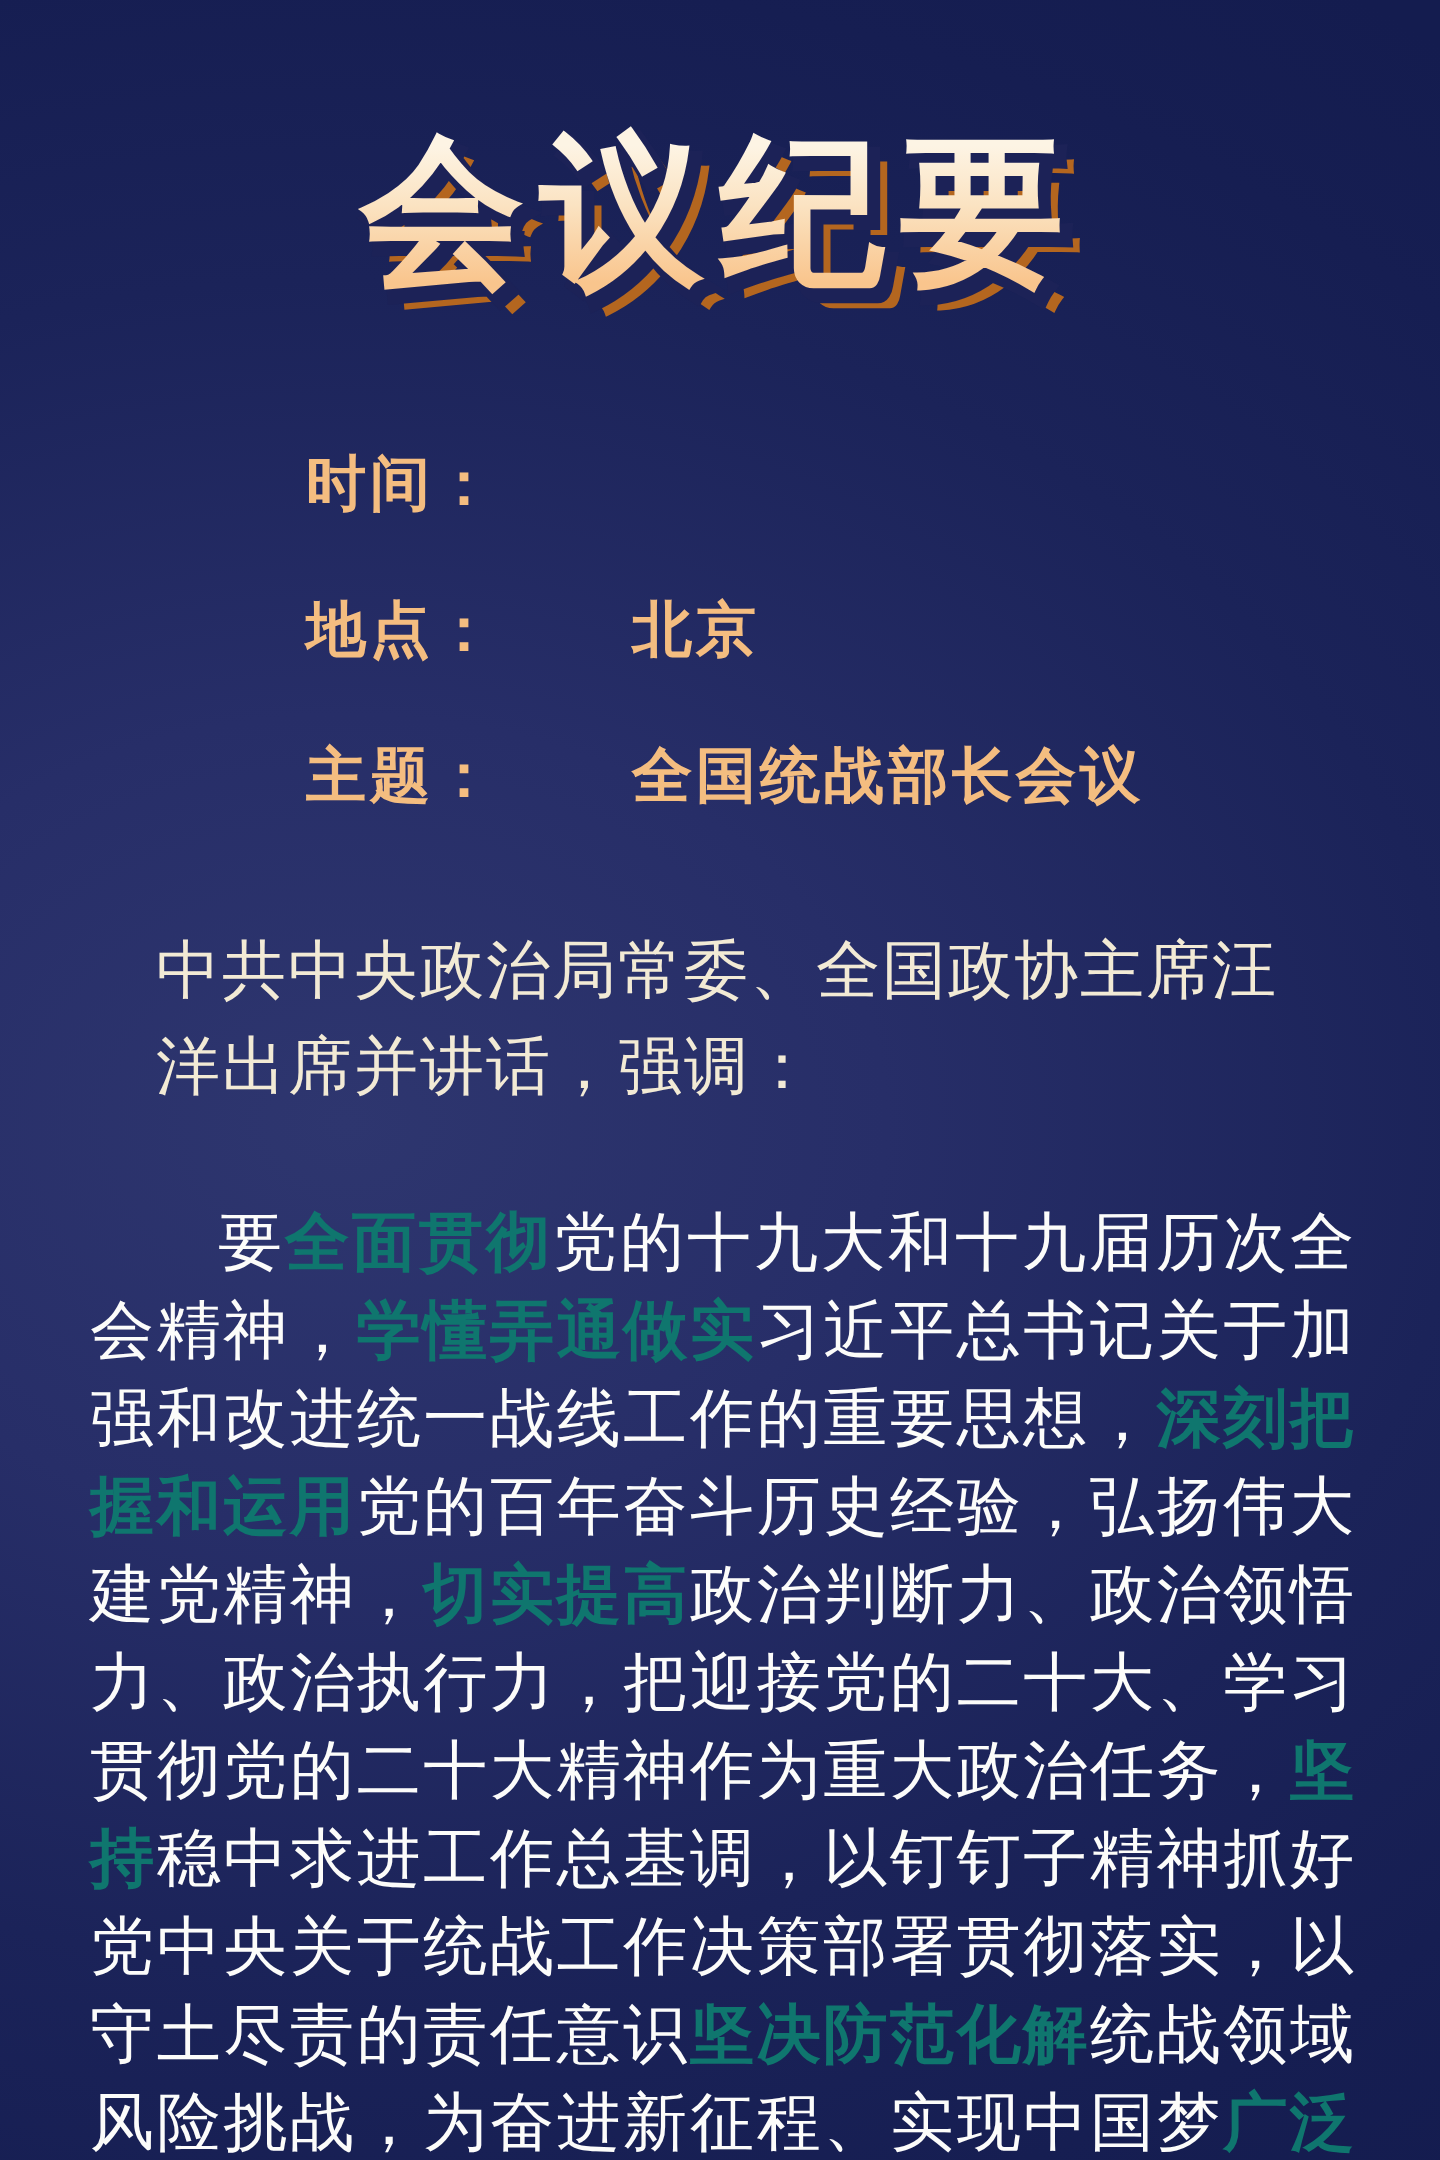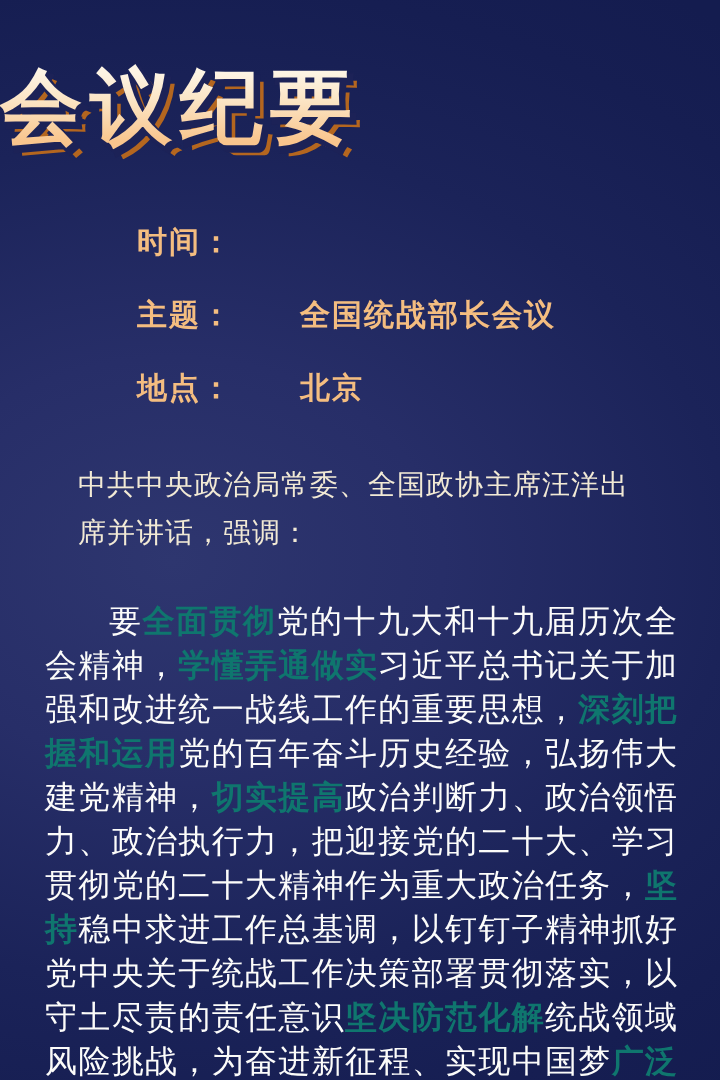--- a/index.html
+++ b/index.html
@@ -11,20 +11,21 @@
         #2e366f 0%, #272e68 30%, #1b2359 62%, #161e52 85%, #141c4f 100%);
     overflow: hidden;
   }
   .page { position: relative; width: 720px; height: 1080px; }
 
   
   .title-wrap {
     position: relative;
     margin-top: 62px;
     height: 110px;
+    text-align: center;
     font-size: 82px;
     font-weight: 900;
     letter-spacing: 8px;
     line-height: 1.1;
     white-space: nowrap;
   }
   .title-layer { position: absolute; left: 0; right: 0; top: 0; }
   .title-back  { color: #b4661f; transform: translate(10px, 10px); }
   .title-mid   { color: #1c2257; transform: translate(4px, 5px); -webkit-text-stroke: 5px #1c2257; }
   .title-front { color: #fae0bd; }
@@ -41,27 +42,27 @@
   .info { margin: 50px 0 0 137px; }
   .info-row {
     display: flex;
     align-items: baseline;
     margin-bottom: 32px;
     font-size: 30px;
     font-weight: bold;
     color: #f4bd80;
     letter-spacing: 2px;
   }
-  .info-label { width: 163px; flex: 0 0 163px; }
+  .info-label { width: 163px; flex: 0 0 163px; margin-left: 16px; }
   .info-value { }
 
   
   .intro {
     margin: 52px 78px 0 78px;
-    font-size: 28px;
+    font-size: 32px;
     line-height: 48px;
     letter-spacing: 1px;
     color: #f2ead5;
   }
 
   
   .body-text {
     margin: 42px 43px 0 45px;
     font-size: 32px;
     line-height: 44px;
@@ -80,26 +81,26 @@
     <span class="title-layer title-back" aria-hidden="true">会议纪要</span>
     <span class="title-layer title-mid" aria-hidden="true">会议纪要</span>
     <span class="title-layer title-front">会议纪要</span>
   </header>
 
   <section class="info">
     <div class="info-row">
       <span class="info-label">时间：</span>
     </div>
     <div class="info-row">
+      <span class="info-label">地点：</span>
+      <span class="info-value">北京</span>
+    </div>
+    <div class="info-row">
       <span class="info-label">主题：</span>
       <span class="info-value">全国统战部长会议</span>
-    </div>
-    <div class="info-row">
-      <span class="info-label">地点：</span>
-      <span class="info-value">北京</span>
     </div>
   </section>
 
   <p class="intro">中共中央政治局常委、全国政协主席汪洋出席并讲话，强调：</p>
 
   <p class="body-text"><span>要</span><span class="hl">全面贯彻</span><span>党的十九大和十九届历次全会精神，</span><span class="hl">学懂弄通做实</span><span>习近平总书记关于加强和改进统一战线工作的重要思想，</span><span class="hl">深刻把握和运用</span><span>党的百年奋斗历史经验，弘扬伟大建党精神，</span><span class="hl">切实提高</span><span>政治判断力、政治领悟力、政治执行力，把迎接党的二十大、学习贯彻党的二十大精神作为重大政治任务，</span><span class="hl">坚持</span><span>稳中求进工作总基调，以钉钉子精神抓好党中央关于统战工作决策部署贯彻落实，以守土尽责的责任意识</span><span class="hl">坚决防范化解</span><span>统战领域风险挑战，为奋进新征程、实现中国梦</span><span class="hl">广泛凝聚共识、凝聚人心、凝聚智慧、凝聚力量</span></p>
 
 </div>
 
 </body></html>

